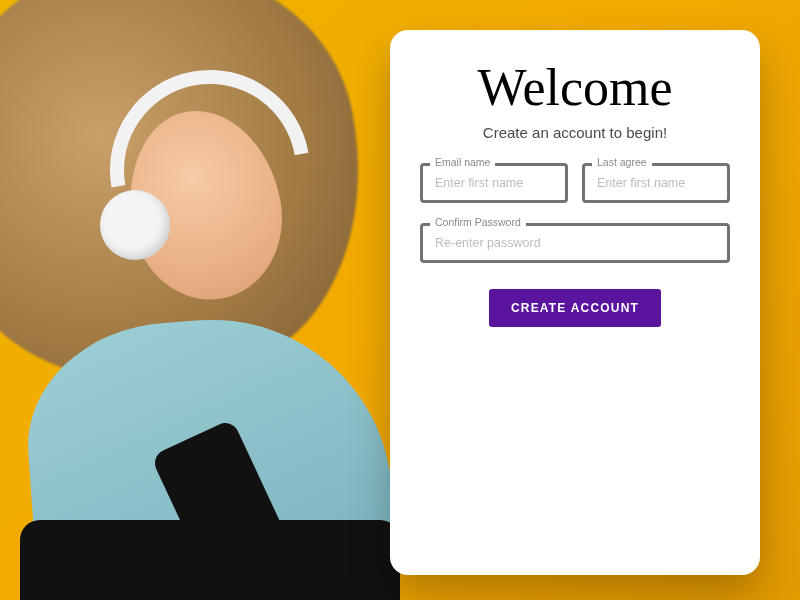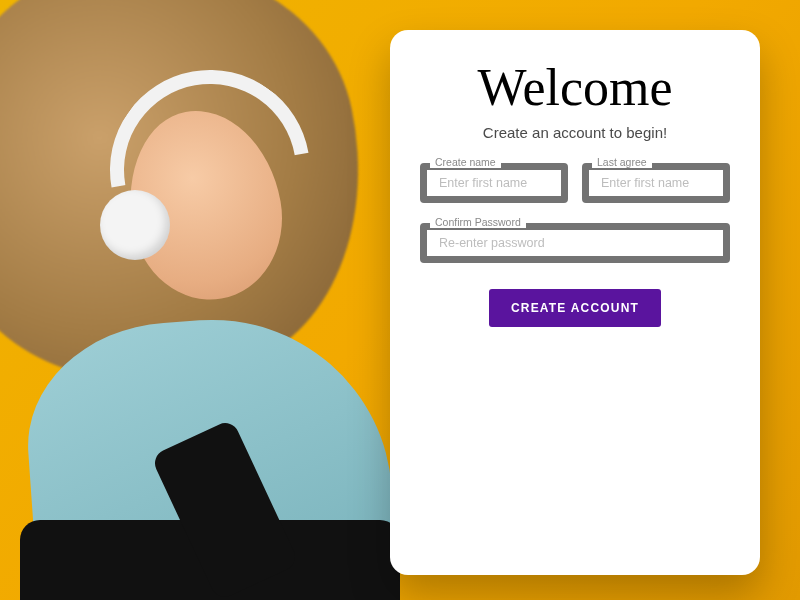--- a/index.html
+++ b/index.html
@@ -55,21 +55,21 @@
   }
   .welcome {
     font-family: "Brush Script MT","Segoe Script","Lucida Handwriting",cursive;
     font-size:52px; color:#000000; margin-top:4px; line-height:1;
   }
   .subtitle { color:#4a4a4a; font-size:15px; margin-top:10px; margin-bottom:22px; }
   .form { width:100%; display:flex; flex-direction:column; gap:20px; }
   .row { display:flex; gap:14px; }
   .field { position:relative; flex:1; }
   .field input {
-    width:100%; height:40px; border:7px solid #737373; border-radius:4px;
+    width:100%; height:40px; border:3px solid #737373; border-radius:4px;
     padding: 0 12px; font-size:12.5px; color:#333; outline:none;
   }
   .field input::placeholder { color:#bdbdbd; }
   .field label {
     position:absolute; top:-7px; left:10px; background:#fff; padding:0 5px;
     font-size:10.5px; color:#8a8a8a;
   }
   .submit {
     margin-top:6px; align-self:center;
     background:#5a149e; color:#fff; border:none; border-radius:3px;
@@ -96,21 +96,21 @@
     <div class="phone"></div>
   </div>
 
   <div class="card">
     <div class="welcome">Welcome</div>
     <div class="subtitle">Create an account to begin!</div>
 
     <div class="form">
       <div class="row">
         <div class="field">
-          <label>Create name</label>
+          <label>Email name</label>
           <input type="text" placeholder="Enter first name" style="">
         </div>
         <div class="field">
           <label>Last agree</label>
           <input type="text" placeholder="Enter first name" style="">
         </div>
       </div>
 
 
 

